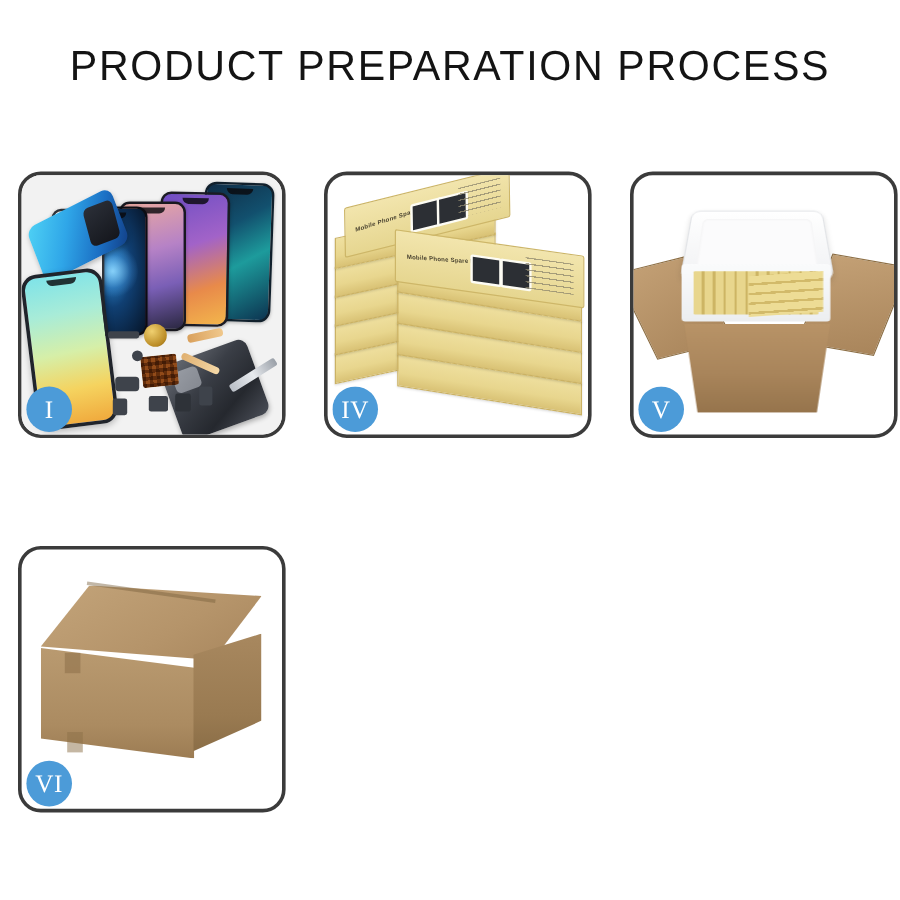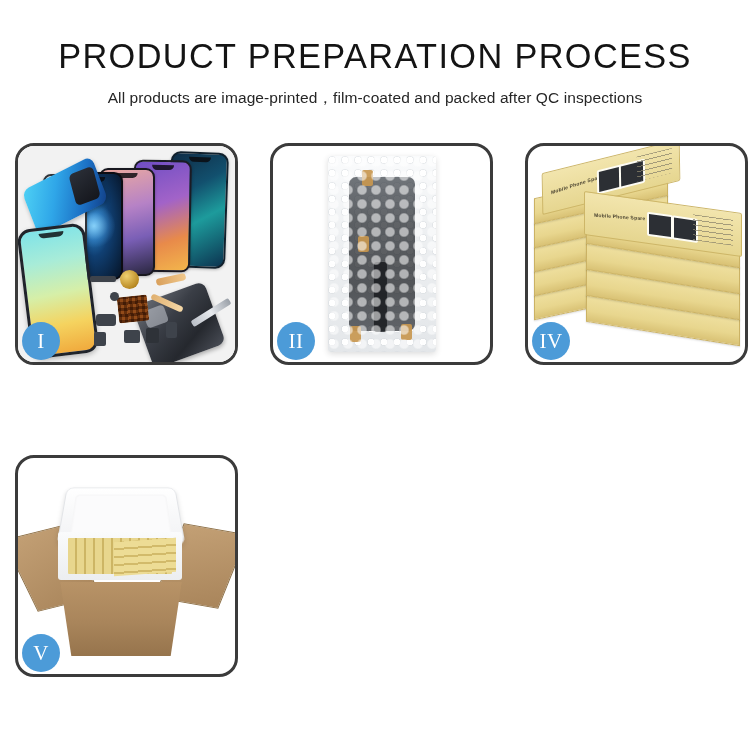--- a/index.html
+++ b/index.html
@@ -413,21 +413,20 @@
   }
   .seam-top { left: 54px; top: 34px; width: 108px; height: 3px; transform: rotate(8deg); }
   .tape-a { position:absolute; left: 36px; top: 86px; width: 13px; height: 17px; background: rgba(140,112,72,0.55); }
   .tape-b { position:absolute; left: 38px; top: 152px; width: 13px; height: 17px; background: rgba(140,112,72,0.5); }
 </style>
 </head>
 <body>
 
 <div class="header">
   <div class="title">PRODUCT PREPARATION PROCESS</div>
-  <div class="subtitle">All products are image-printed，film-coated and packed after QC inspections</div>
 </div>
 
 <div class="grid">
 
   <div class="panel tint">
     <div class="panel-inner">
       <div class="scene">
         <div class="phone p-teal">
             <span class="notch"></span>
           </div>
@@ -461,36 +460,20 @@
           <span class="pt bar-d"></span>
           <span class="pt bar-e"></span>
           <span class="pt bar-f"></span>
           <span class="pt bar-g"></span>
         </div>
       </div>
     </div>
     <div class="badge">I</div>
   </div>
 
-  <div class="panel">
-    <div class="panel-inner">
-      <div class="scene">
-        <div class="wrap-bag">
-          <span class="wrap-screen"></span>
-          <span class="wrap-flex"></span>
-          <span class="wrap-tab wt1"></span>
-          <span class="wrap-tab wt2"></span>
-          <span class="wrap-tab wt3"></span>
-          <span class="wrap-tab wt4"></span>
-          <span class="bubble-overlay"></span>
-        </div>
-      </div>
-    </div>
-    <div class="badge">II</div>
-  </div>
 
 
   <div class="panel">
     <div class="panel-inner">
       <div class="scene">
         <div class="stack">
           <span class="sbox rear r5"></span>
           <span class="sbox rear r4"></span>
           <span class="sbox rear r3"></span>
           <span class="sbox rear r2"></span>
@@ -525,14 +508,27 @@
         <div class="foam-lid"></div>
         <div class="foam-box"></div>
         <div class="yellow-pack"></div>
         <div class="yellow-pack2"></div>
         <div class="carton-body"></div>
       </div>
     </div>
     <div class="badge">V</div>
   </div>
 
+  <div class="panel">
+    <div class="panel-inner">
+      <div class="scene">
+        <div class="ship-top"></div>
+        <div class="ship-front"></div>
+        <div class="ship-side"></div>
+        <div class="seam seam-top"></div>
+        <div class="tape-a"></div>
+        <div class="tape-b"></div>
+      </div>
+    </div>
+    <div class="badge">VI</div>
+  </div>
 
 </div>
 
 </body></html>

